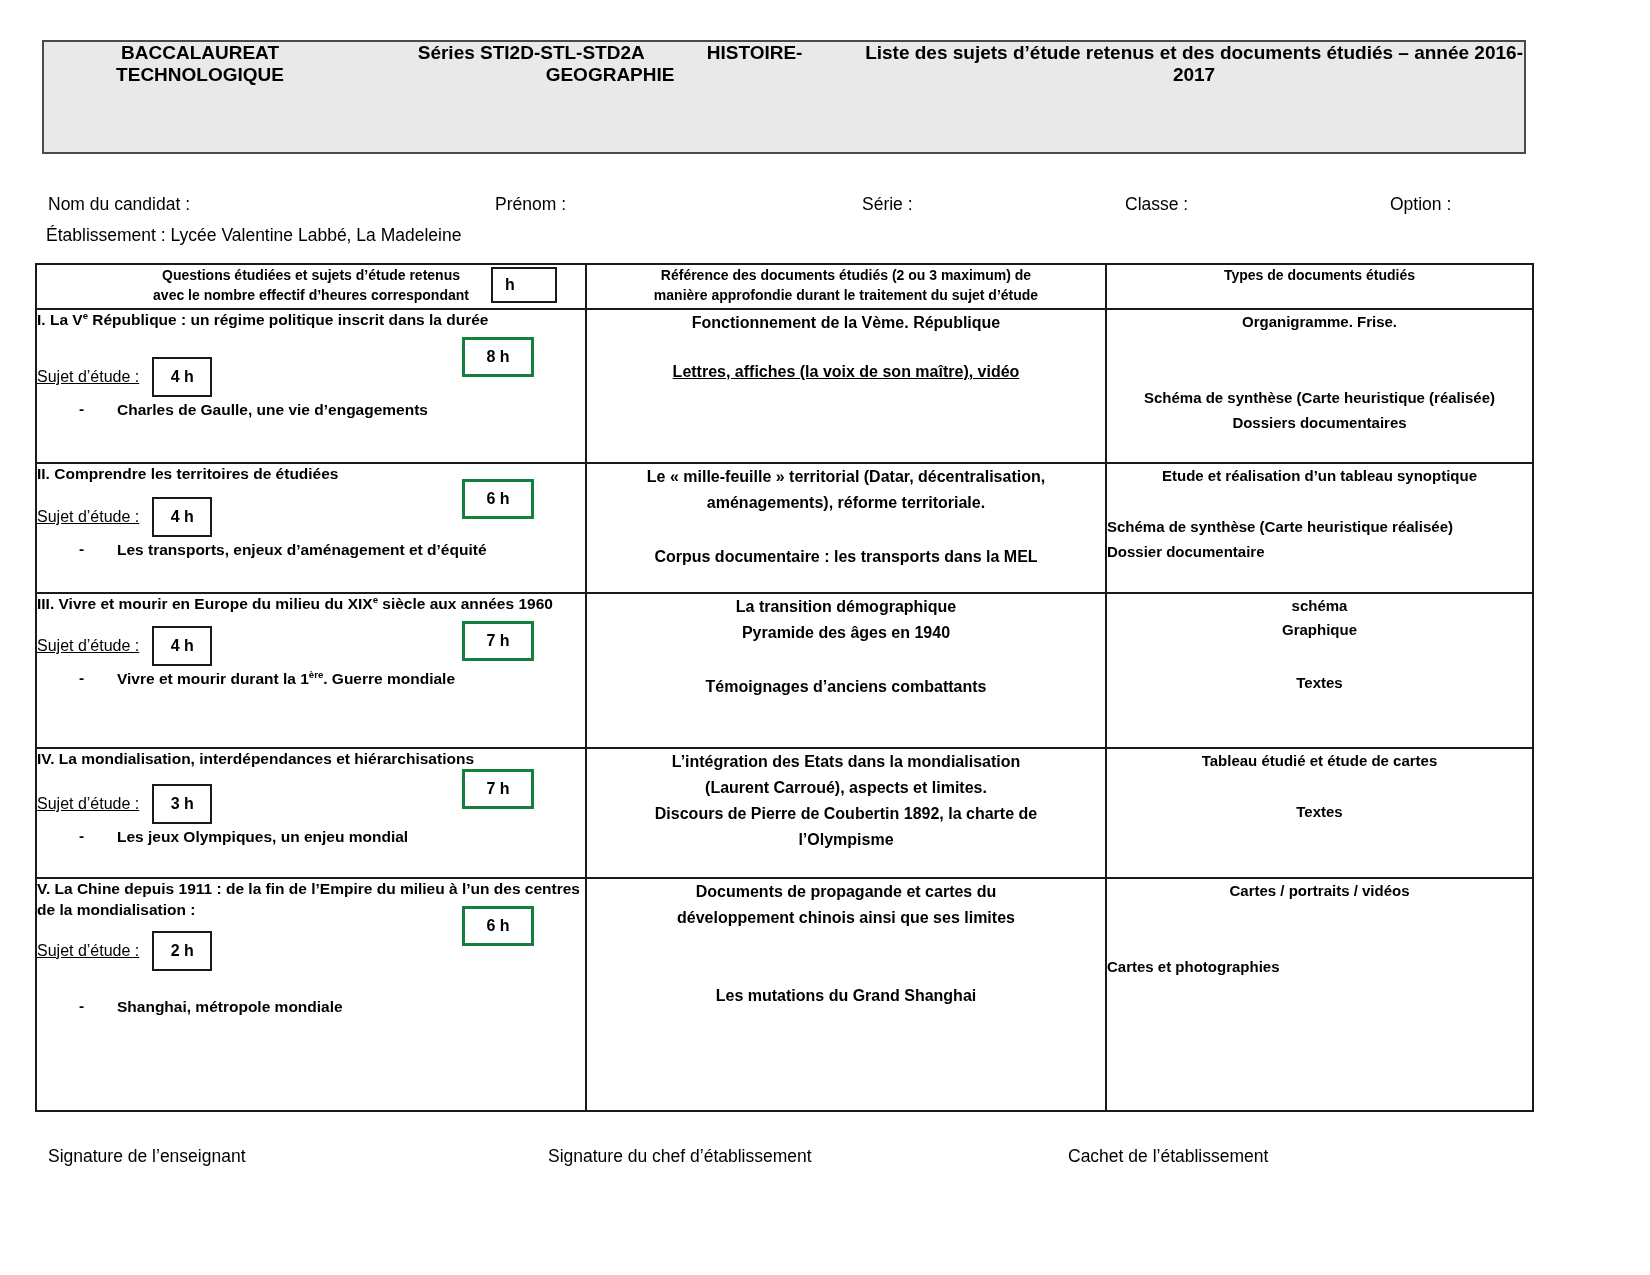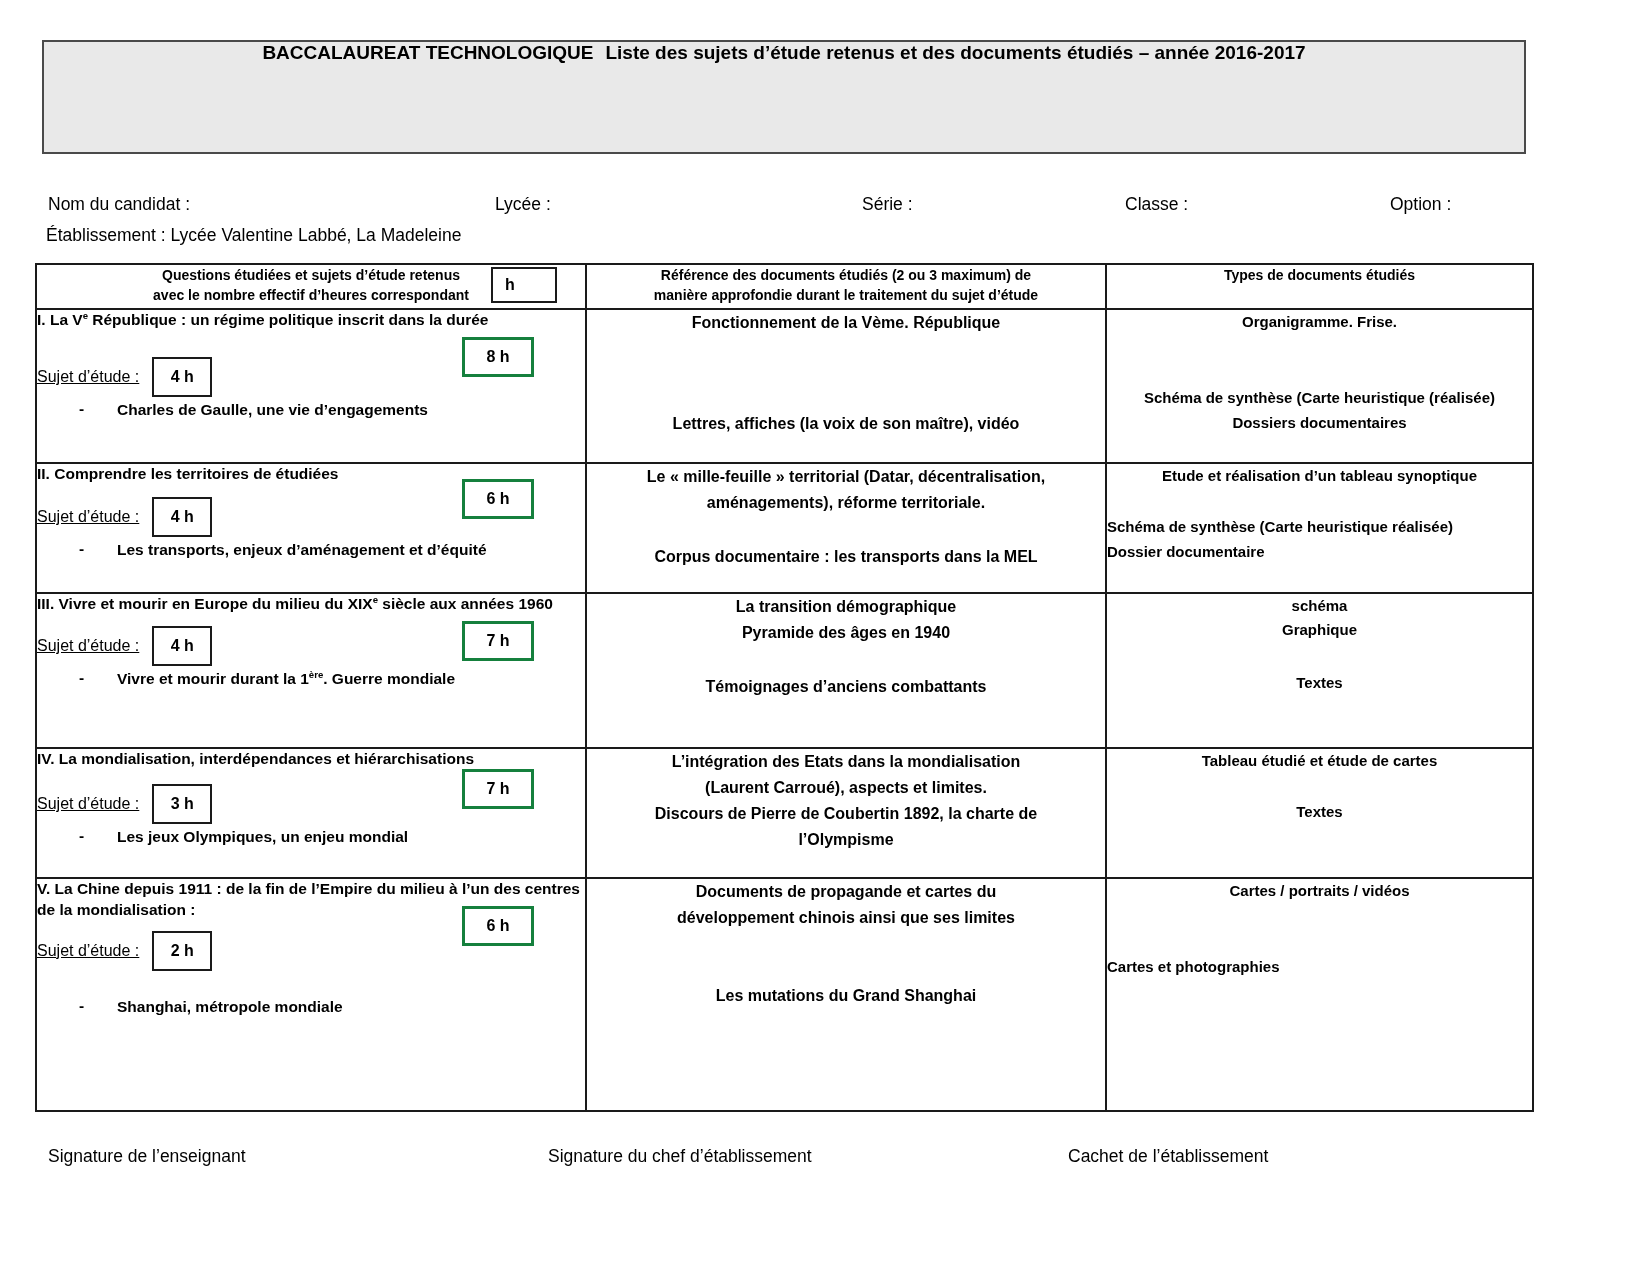--- a/index.html
+++ b/index.html
@@ -55,41 +55,42 @@
   .rV .sujet-line{margin-top:10px;}
   .bullet{display:flex;padding-left:42px;font-weight:bold;font-size:15.5px;margin-top:3px;}
   .bullet .dash{width:38px;font-weight:bold;}
   .bullet sup{font-size:0.62em;}
   .rV .bullet{margin-top:26px;}
 
   
   td.dcell,td.tcell{padding:8px 9px 0 9px;text-align:center;font-weight:bold;
                     font-size:16px;line-height:1.62;}
   td.tcell{font-size:15px;}
-  .gap55{margin-top:75px;} .gap52{margin-top:52px;} .gap28{margin-top:28px;}
+  .gap55{margin-top:23px;text-decoration:underline;} .gap52{margin-top:52px;} .gap28{margin-top:28px;}
   .gap27{margin-top:27px;}
   .left{text-align:left;}
   .nowrap{white-space:nowrap;}
 
   
   .sig{position:absolute;top:1146px;font-size:17.5px;}
   .sig1{left:48px;} .sig2{left:548px;} .sig3{left:1068px;}
 </style>
 </head>
 <body>
 
 <div class="page">
 
   <div class="title-box">
     <div>BACCALAUREAT TECHNOLOGIQUE</div>
+    <div><span>Séries STI2D-STL-STD2A</span><span class="gap2"></span><span>HISTOIRE-GEOGRAPHIE</span></div>
     <div>Liste des sujets d’étude retenus et des documents étudiés – année 2016-2017</div>
   </div>
 
   <span class="info i-nom">Nom du candidat :</span>
-  <span class="info i-prenom">Lycée :</span>
+  <span class="info i-prenom">Prénom :</span>
   <span class="info i-serie">Série :</span>
   <span class="info i-classe">Classe :</span>
   <span class="info i-option">Option :</span>
   <span class="info i-etab">Établissement : Lycée Valentine Labbé, La Madeleine</span>
 
   <table class="main">
     <colgroup>
         <col class="c1">
         <col class="c2">
         <col class="c3">

